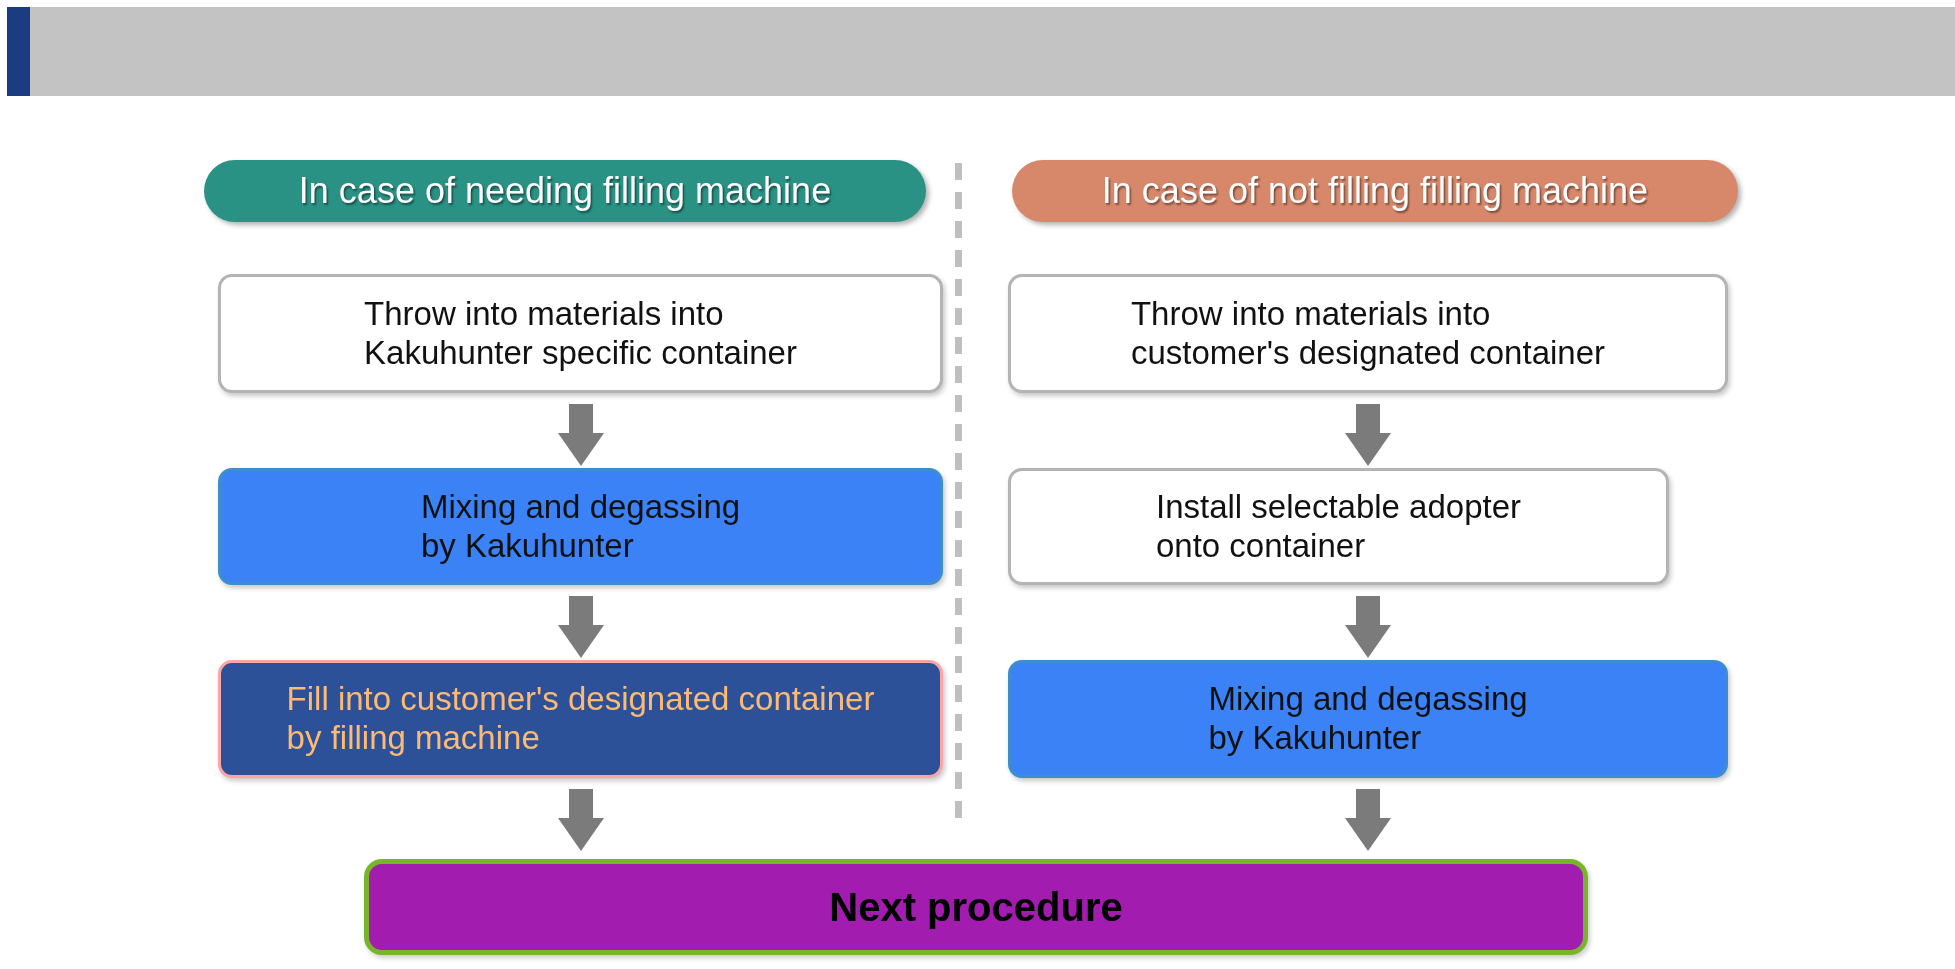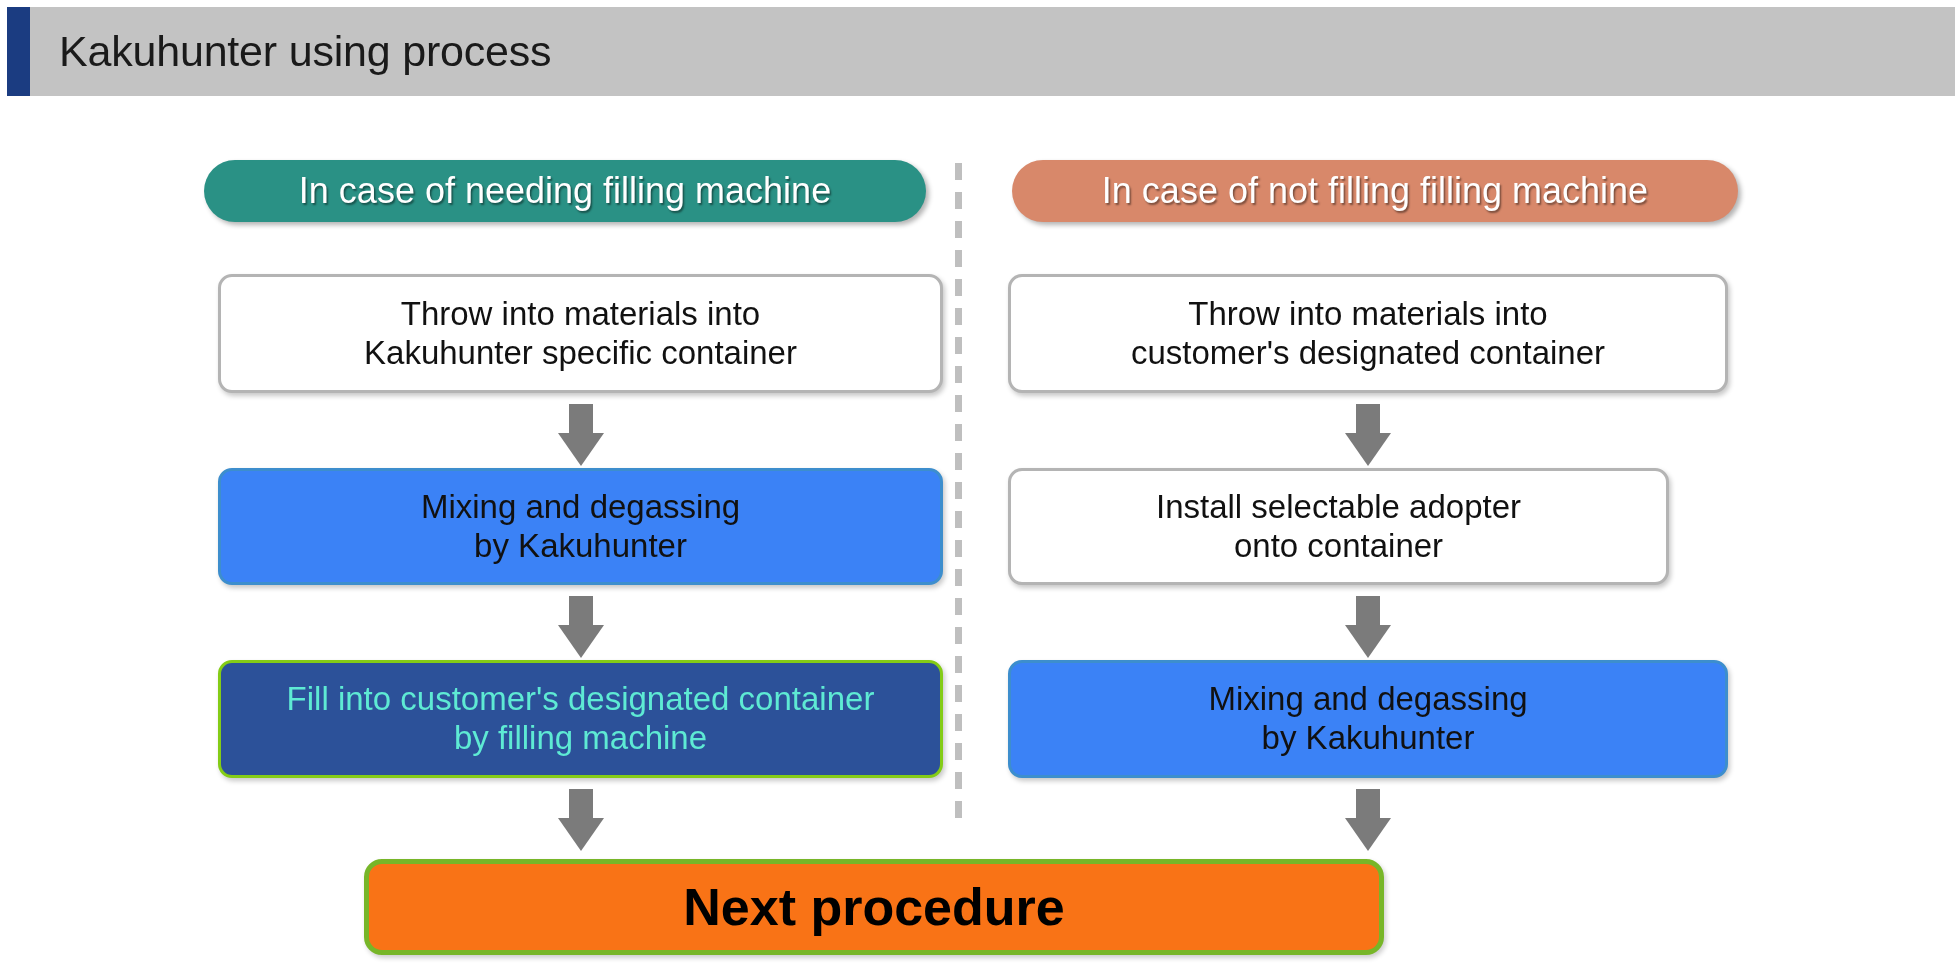--- a/index.html
+++ b/index.html
@@ -101,42 +101,41 @@
     background: #d8886a;
   }
 
   
   .node {
     position: absolute;
     border-radius: 14px;
     display: flex;
     align-items: center;
     justify-content: center;
-    text-align: center;
     line-height: 1.18;
     font-size: 33px;
     white-space: pre-line;
     box-sizing: border-box;
   }
   .node.plain {
     background: #ffffff;
     border: 3px solid #b4b4b4;
     color: #111111;
     box-shadow: 2px 3px 5px rgba(0,0,0,0.22);
   }
   .node.lightblue {
     background: #3b82f6;
     border: 3px solid #3d8ecd;
     color: #111111;
     box-shadow: 2px 3px 5px rgba(0,0,0,0.22);
   }
   .node.darkblue {
     background: #2c5199;
-    border: 3px solid #84cc16;
-    color: #5eead4;
+    border: 3px solid #fca5a5;
+    color: #fdba74;
     box-shadow: 2px 3px 5px rgba(0,0,0,0.22);
   }
 
   
   #node-l1 { left: 218px; top: 274px; width: 725px; height: 119px; }
   #node-l2 { left: 218px; top: 468px; width: 725px; height: 117px; }
   #node-l3 { left: 218px; top: 660px; width: 725px; height: 118px; }
 
   
   #node-r1 { left: 1008px; top: 274px; width: 720px; height: 119px; }
@@ -172,42 +171,41 @@
   #arrow-l3 { left: 558px;  top: 789px; }
   #arrow-r1 { left: 1345px; top: 404px; }
   #arrow-r2 { left: 1345px; top: 596px; }
   #arrow-r3 { left: 1345px; top: 789px; }
 
   
   #node-final {
     position: absolute;
     left: 364px;
     top: 859px;
-    width: 1020px;
+    width: 1224px;
     height: 96px;
-    background: #f97316;
+    background: #a21caf;
     border: 5px solid #77b628;
     border-radius: 18px;
     display: flex;
     align-items: center;
     justify-content: center;
-    font-size: 52px;
+    font-size: 40px;
     font-weight: bold;
     color: #000000;
     box-sizing: border-box;
     box-shadow: 2px 3px 5px rgba(0,0,0,0.20);
   }
 </style>
 </head>
 <body>
 
 <div id="title-bar">
   <div id="title-accent"></div>
   <div id="title-band"></div>
-  <div id="page-title">Kakuhunter using process</div>
 </div>
 
 <div id="column-divider">
   <div class="dash-fill"></div>
 </div>
 
 <div class="header-pill" id="pill-left">In case of needing filling machine</div>
 
 <div class="header-pill" id="pill-right">In case of not filling filling machine</div>
 

